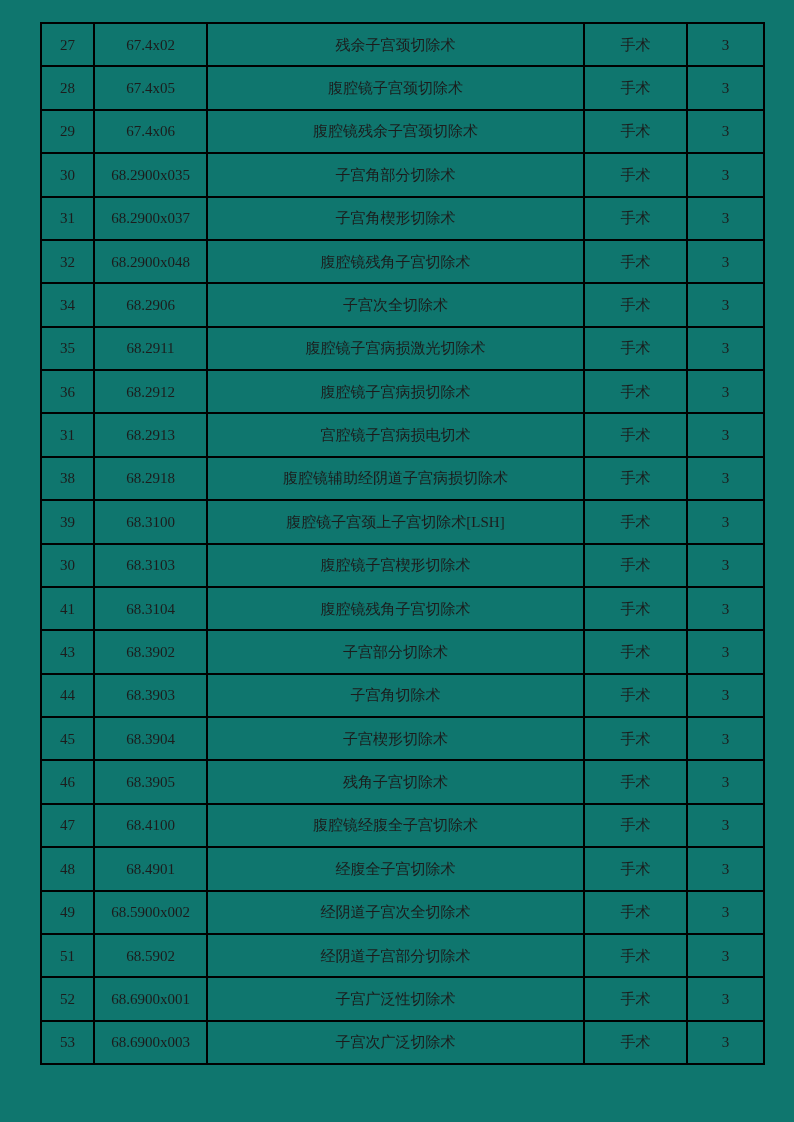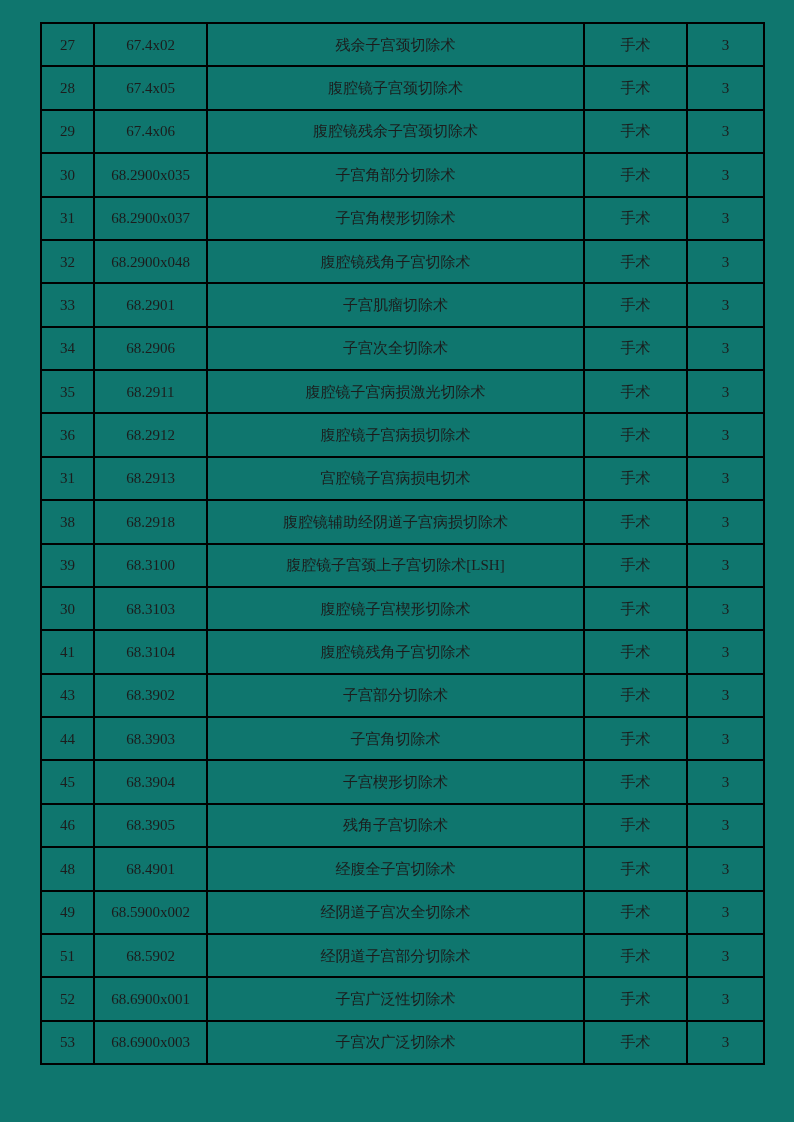--- a/index.html
+++ b/index.html
@@ -90,27 +90,20 @@
     <td>3</td>
   </tr>
         <tr>
     <td>32</td>
     <td>68.2900x048</td>
     <td>腹腔镜残角子宫切除术</td>
     <td>手术</td>
     <td>3</td>
   </tr>
         <tr>
-    <td>33</td>
-    <td>68.2901</td>
-    <td>子宫肌瘤切除术</td>
-    <td>手术</td>
-    <td>3</td>
-  </tr>
-        <tr>
     <td>34</td>
     <td>68.2906</td>
     <td>子宫次全切除术</td>
     <td>手术</td>
     <td>3</td>
   </tr>
         <tr>
     <td>35</td>
     <td>68.2911</td>
     <td>腹腔镜子宫病损激光切除术</td>
@@ -177,20 +170,27 @@
     <td>45</td>
     <td>68.3904</td>
     <td>子宫楔形切除术</td>
     <td>手术</td>
     <td>3</td>
   </tr>
         <tr>
     <td>46</td>
     <td>68.3905</td>
     <td>残角子宫切除术</td>
+    <td>手术</td>
+    <td>3</td>
+  </tr>
+        <tr>
+    <td>47</td>
+    <td>68.4100</td>
+    <td>腹腔镜经腹全子宫切除术</td>
     <td>手术</td>
     <td>3</td>
   </tr>
         <tr>
     <td>48</td>
     <td>68.4901</td>
     <td>经腹全子宫切除术</td>
     <td>手术</td>
     <td>3</td>
   </tr>

